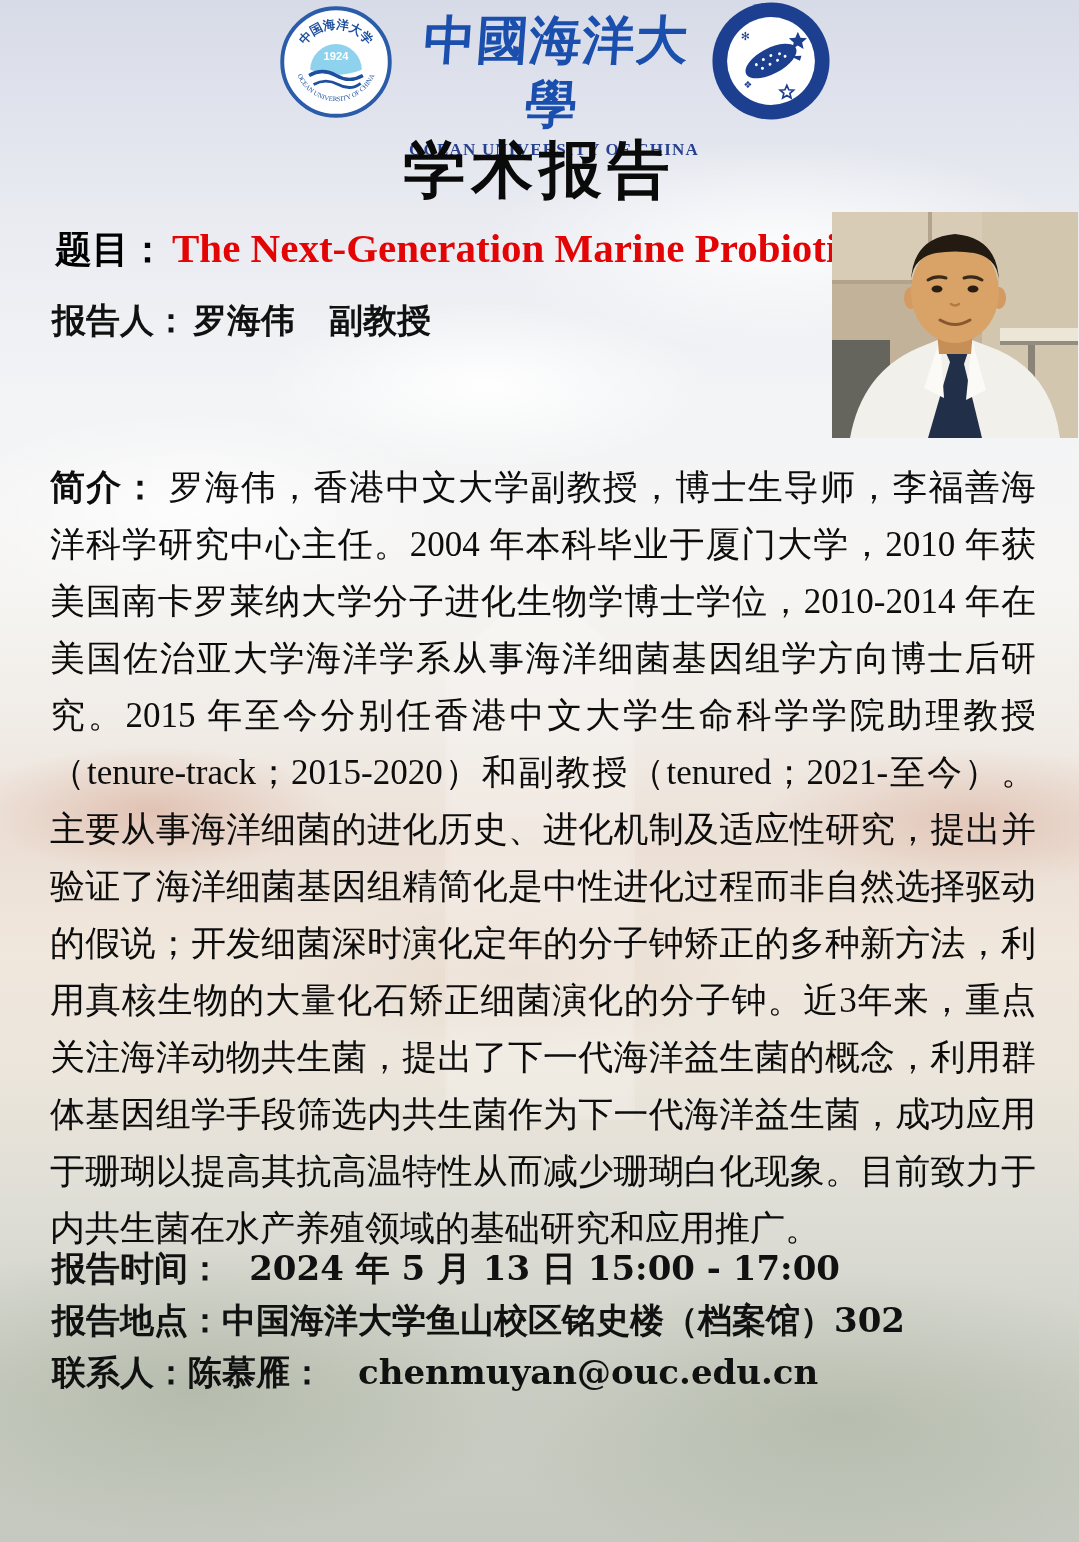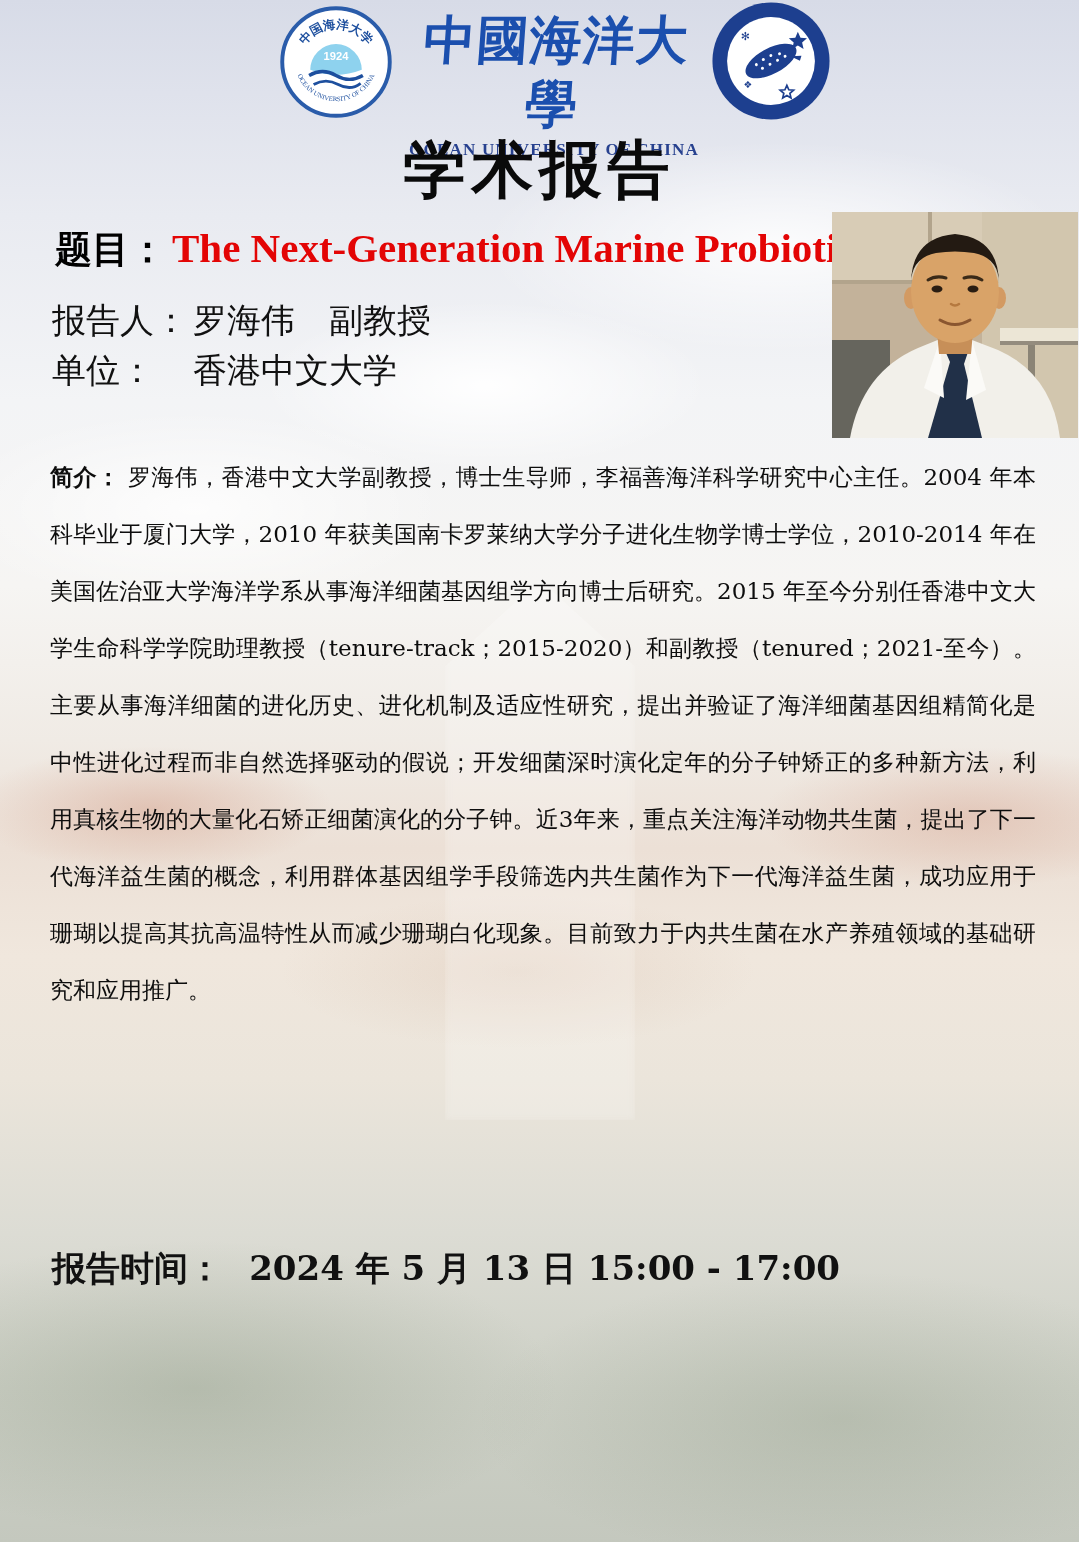--- a/index.html
+++ b/index.html
@@ -35,25 +35,25 @@
     letter-spacing:6px;color:#0a0a0a;}
   
   .topic-row{position:absolute;left:55px;top:224px;display:flex;align-items:baseline;white-space:nowrap;}
   .topic-label{font-size:37px;font-weight:bold;color:#000;}
   .topic-title{font-size:41px;font-weight:bold;color:#e30505;margin-left:6px;
     font-family:"Liberation Serif",serif;}
   
   .portrait{position:absolute;left:832px;top:212px;width:246px;height:226px;overflow:hidden;}
   
   .info{position:absolute;left:52px;top:298px;}
-  .info .row{height:50px;font-size:34px;font-weight:normal;white-space:nowrap;}
+  .info .row{height:50px;font-size:34px;font-weight:bold;white-space:nowrap;}
   .info-label{display:inline-block;min-width:4.15em;}
   
-  .bio{position:absolute;left:50px;top:448px;width:986px;font-size:23px;line-height:57px;
-    text-align:justify;color:#0d0d0d;}
+  .bio{position:absolute;left:50px;top:459px;width:986px;font-size:35px;line-height:57px;
+    text-align:justify;color:#0d0d0d;font-family:Liberation Serif, serif;}
   .bio-label{font-weight:bold;}
   
   .schedule{position:absolute;left:52px;top:1246px;}
   .schedule .row{height:52px;font-size:34px;font-weight:bold;white-space:nowrap;}
   .schedule .row:first-child .sched-value{margin-left:.8em;}
   .sched-value{font-family:"DejaVu Serif","Liberation Serif",serif;}
 </style>
 </head>
 <body>
 
@@ -141,27 +141,30 @@
     <ellipse cx="105" cy="77" rx="5.5" ry="3.5" fill="#2a1d12"></ellipse>
     <ellipse cx="141" cy="77" rx="5.5" ry="3.5" fill="#2a1d12"></ellipse>
     <path d="M119,92 Q123,95 127,92" stroke="#b5793f" stroke-width="2.5" fill="none" stroke-linecap="round"></path>
     <path d="M108,108 Q123,117 138,108" stroke="#8a5630" stroke-width="3" fill="none" stroke-linecap="round"></path>
   </svg>
 
   <div class="info">
     <div class="row">
       <span class="info-label">报告人：</span><span>罗海伟　副教授</span>
     </div>
-    <div class="row">
-      <span class="info-label">单位：</span><span>香港中文大学</span>
-    </div>
   </div>
 
   <div class="bio">
     <span class="bio-label">简介：</span><span> 罗海伟，香港中文大学副教授，博士生导师，李福善海洋科学研究中心主任。2004 年本科毕业于厦门大学，2010 年获美国南卡罗莱纳大学分子进化生物学博士学位，2010-2014 年在美国佐治亚大学海洋学系从事海洋细菌基因组学方向博士后研究。2015 年至今分别任香港中文大学生命科学学院助理教授（tenure-track；2015-2020）和副教授（tenured；2021-至今）。主要从事海洋细菌的进化历史、进化机制及适应性研究，提出并验证了海洋细菌基因组精简化是中性进化过程而非自然选择驱动的假说；开发细菌深时演化定年的分子钟矫正的多种新方法，利用真核生物的大量化石矫正细菌演化的分子钟。近3年来，重点关注海洋动物共生菌，提出了下一代海洋益生菌的概念，利用群体基因组学手段筛选内共生菌作为下一代海洋益生菌，成功应用于珊瑚以提高其抗高温特性从而减少珊瑚白化现象。目前致力于内共生菌在水产养殖领域的基础研究和应用推广。</span>
   </div>
 
   <div class="schedule">
     <div class="row">
       <span class="sched-label">报告时间：</span><span class="sched-value">2024 年 5 月 13 日 15:00 - 17:00</span>
     </div>
+    <div class="row">
+      <span class="sched-label">报告地点：</span><span class="sched-value">中国海洋大学鱼山校区铭史楼（档案馆）302</span>
+    </div>
+    <div class="row">
+      <span class="sched-label">联系人：</span><span class="sched-value">陈慕雁：　chenmuyan@ouc.edu.cn</span>
+    </div>
   </div>
 </div>
 
 </body></html>

